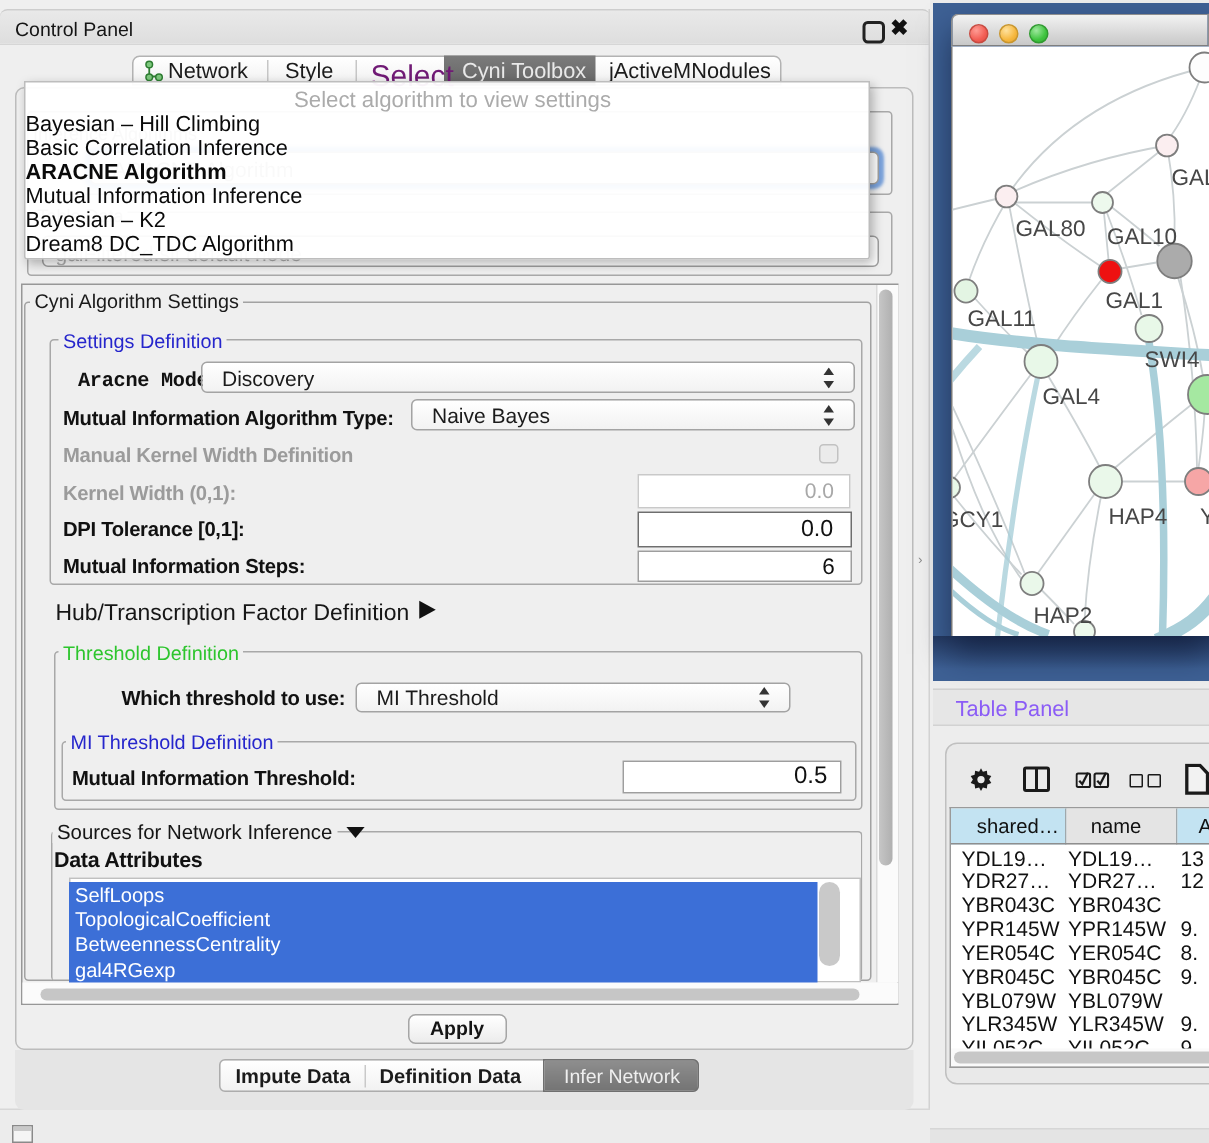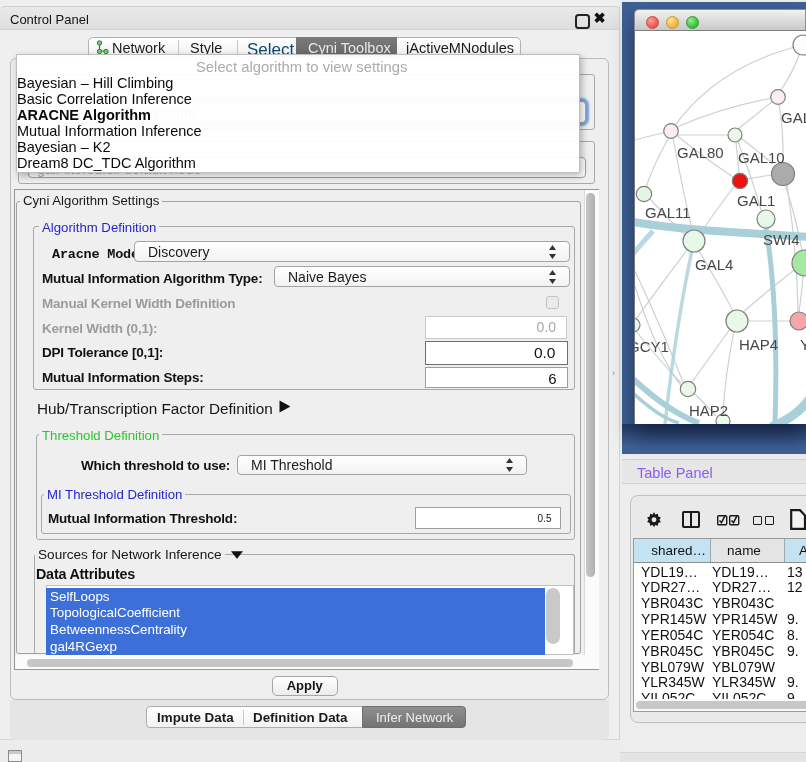--- a/index.html
+++ b/index.html
@@ -36,21 +36,21 @@
   <div class="abs" style="left:237px;top:40px;width:1px;height:14px;background:#C6C6C6;"></div>
   <div class="abs" style="left:296px;top:37px;width:101px;height:20px;background:linear-gradient(#7B7B7B,#666666);"></div>
   <svg class="abs" style="left:96px;top:40px;" width="13" height="15" viewBox="0 0 13 15">
     <path d="M3.5 4 L3.5 11 M3.5 11 L9.5 11" stroke="#2E7D32" stroke-width="1.2" fill="none"></path>
     <circle cx="3.5" cy="3" r="2.2" fill="#7DC87D" stroke="#2E7D32" stroke-width="1"></circle>
     <circle cx="3.5" cy="11.5" r="2.2" fill="#7DC87D" stroke="#2E7D32" stroke-width="1"></circle>
     <circle cx="10" cy="11.5" r="2.2" fill="#7DC87D" stroke="#2E7D32" stroke-width="1"></circle>
   </svg>
   <div class="abs" style="left:112px;top:40px;font-size:14.5px;color:#1B1B1B;">Network</div>
   <div class="abs" style="left:190px;top:40px;font-size:14.5px;color:#1B1B1B;">Style</div>
-  <div class="abs" style="left:247px;top:40px;font-size:17px;color:#0c4a6e;">Select</div>
+  <div class="abs" style="left:247px;top:40px;font-size:20px;color:#701a75;">Select</div>
   <div class="abs" style="left:308px;top:40px;font-size:14.5px;color:#E9E9E9;">Cyni Toolbox</div>
   <div class="abs" style="left:406px;top:40px;font-size:14.5px;color:#1B1B1B;">jActiveMNodules</div>
 
   <div class="abs" style="left:10px;top:58px;width:599px;height:642px;border:1px solid #BCBCBC;border-radius:6px;box-sizing:border-box;"></div>
 
   <div class="gbox" style="left:18px;top:74px;width:577px;height:56px;"></div>
   <div class="abs" style="left:22px;top:82px;font-size:12px;color:#8E8E8E;">Inference Algorithms</div>
   <div class="abs" style="left:60px;top:101px;width:526px;height:22px;background:#fff;border:1px solid #9F9F9F;border-radius:4px;box-shadow:0 0 2px 2.8px rgba(92,143,214,0.8);box-sizing:border-box;"></div>
   <div class="abs" style="left:75px;top:105px;font-size:14px;color:#8F8F8F;">ARACNE Algorithm</div>
   <div class="gbox" style="left:18px;top:141px;width:577px;height:43px;"></div>
@@ -68,21 +68,21 @@
     Bayesian – K2<br>
     Dream8 DC_TDC Algorithm
   </div>
 
   <div class="abs" style="left:13.5px;top:189px;width:585.5px;height:481px;border:1px solid #979797;box-sizing:border-box;"></div>
 
   <div class="gbox" style="left:15.5px;top:200.5px;width:565px;height:453px;border-color:#A2A2A2;"></div>
   <div class="gtitle" style="left:20px;top:193px;color:#1A1A1A;">Cyni Algorithm Settings</div>
 
   <div class="gbox" style="left:32.5px;top:226px;width:542px;height:164px;"></div>
-  <div class="gtitle" style="left:39px;top:220px;color:#2626CC;">Algorithm Definition</div>
+  <div class="gtitle" style="left:39px;top:220px;color:#2626CC;">Settings Definition</div>
 
   <div class="abs lbl" style="left:52px;top:247px;font-family:Liberation Mono, monospace;">Aracne Mode:</div>
   <div class="combo" style="left:134px;top:241px;width:436px;height:21px;">
     <span class="ct">Discovery</span>
     <svg class="arr" viewBox="0 0 9 14">
         <path d="M4.5 0 L8 5 L1 5 Z" fill="#333"></path>
         <path d="M4.5 14 L8 9 L1 9 Z" fill="#333"></path>
       </svg>
   </div>
 
@@ -127,21 +127,21 @@
     <svg class="arr" viewBox="0 0 9 14">
         <path d="M4.5 0 L8 5 L1 5 Z" fill="#333"></path>
         <path d="M4.5 14 L8 9 L1 9 Z" fill="#333"></path>
       </svg>
   </div>
 
   <div class="gbox" style="left:40.5px;top:493.5px;width:530.5px;height:40px;"></div>
   <div class="gtitle" style="left:44px;top:487px;color:#2626CC;">MI Threshold Definition</div>
   <div class="abs lbl" style="left:48px;top:511px;">Mutual Information Threshold:</div>
   <div class="field" style="left:415px;top:507px;width:145.5px;height:22px;border:1px solid #9E9E9E;">
-      <span style="right:8px;font-size:10px;">0.5</span>
+      <span style="right:8px;font-size:16px;">0.5</span>
     </div>
 
   <div class="gbox" style="left:33.5px;top:553.5px;width:541px;height:100px;border-bottom:none;"></div>
   <div class="gtitle" style="left:35px;top:547px;color:#161616;font-size:13.6px;">Sources for Network Inference</div>
   <svg class="abs" style="left:230px;top:550px;" width="14" height="10" viewBox="0 0 15 10">
       <path d="M1 1 L14 1 L7.5 9 Z" fill="#111"></path>
     </svg>
 
   <div class="abs lbl" style="left:36px;top:566px;font-size:14.3px;">Data Attributes</div>
 

